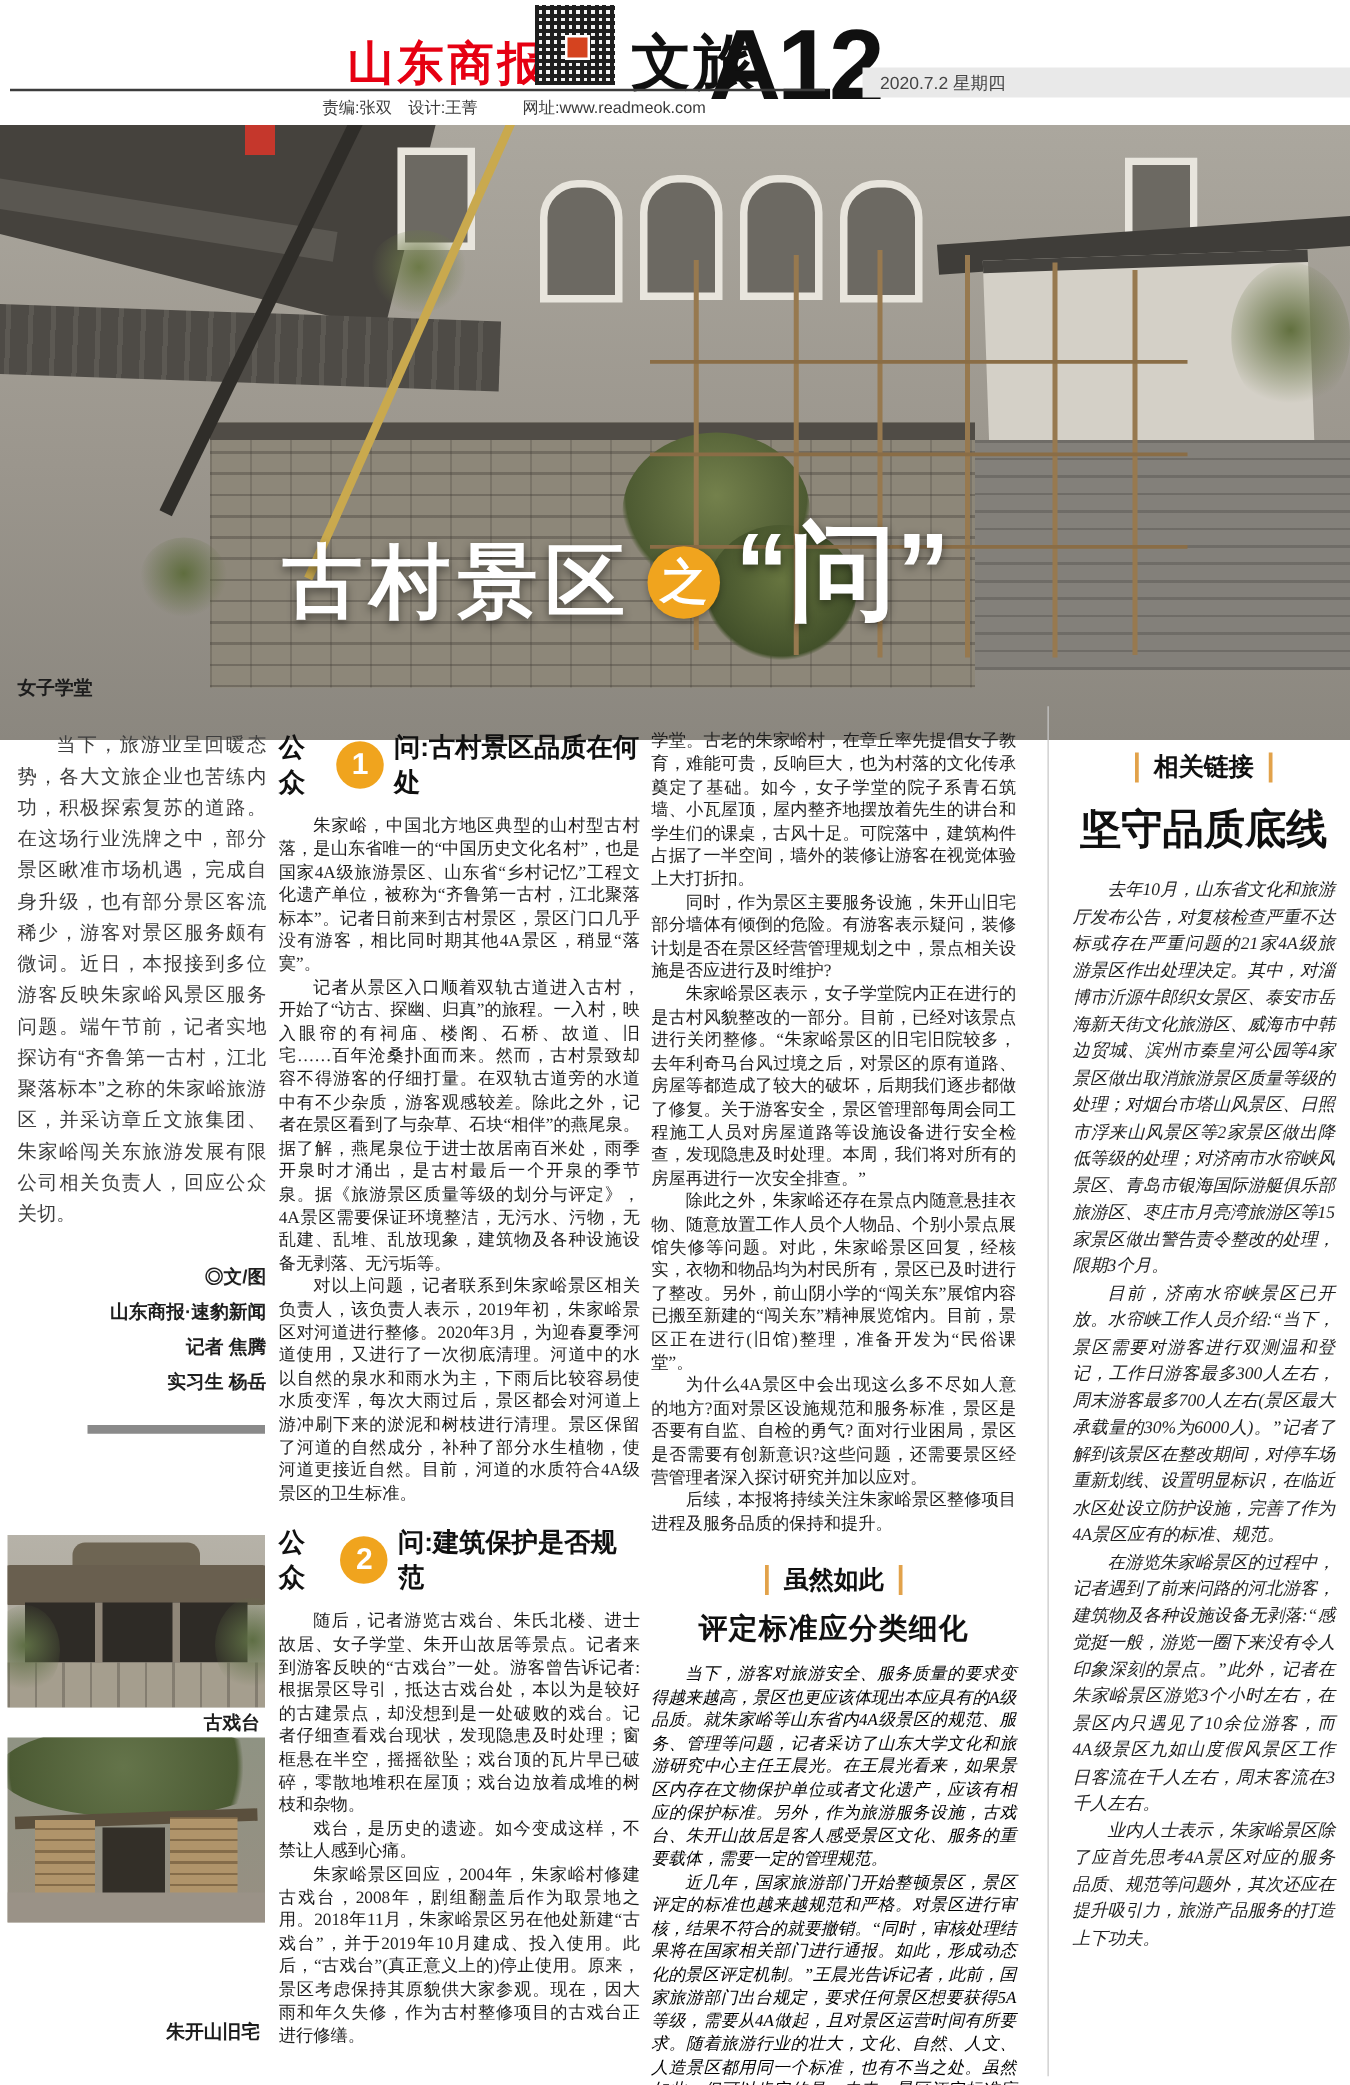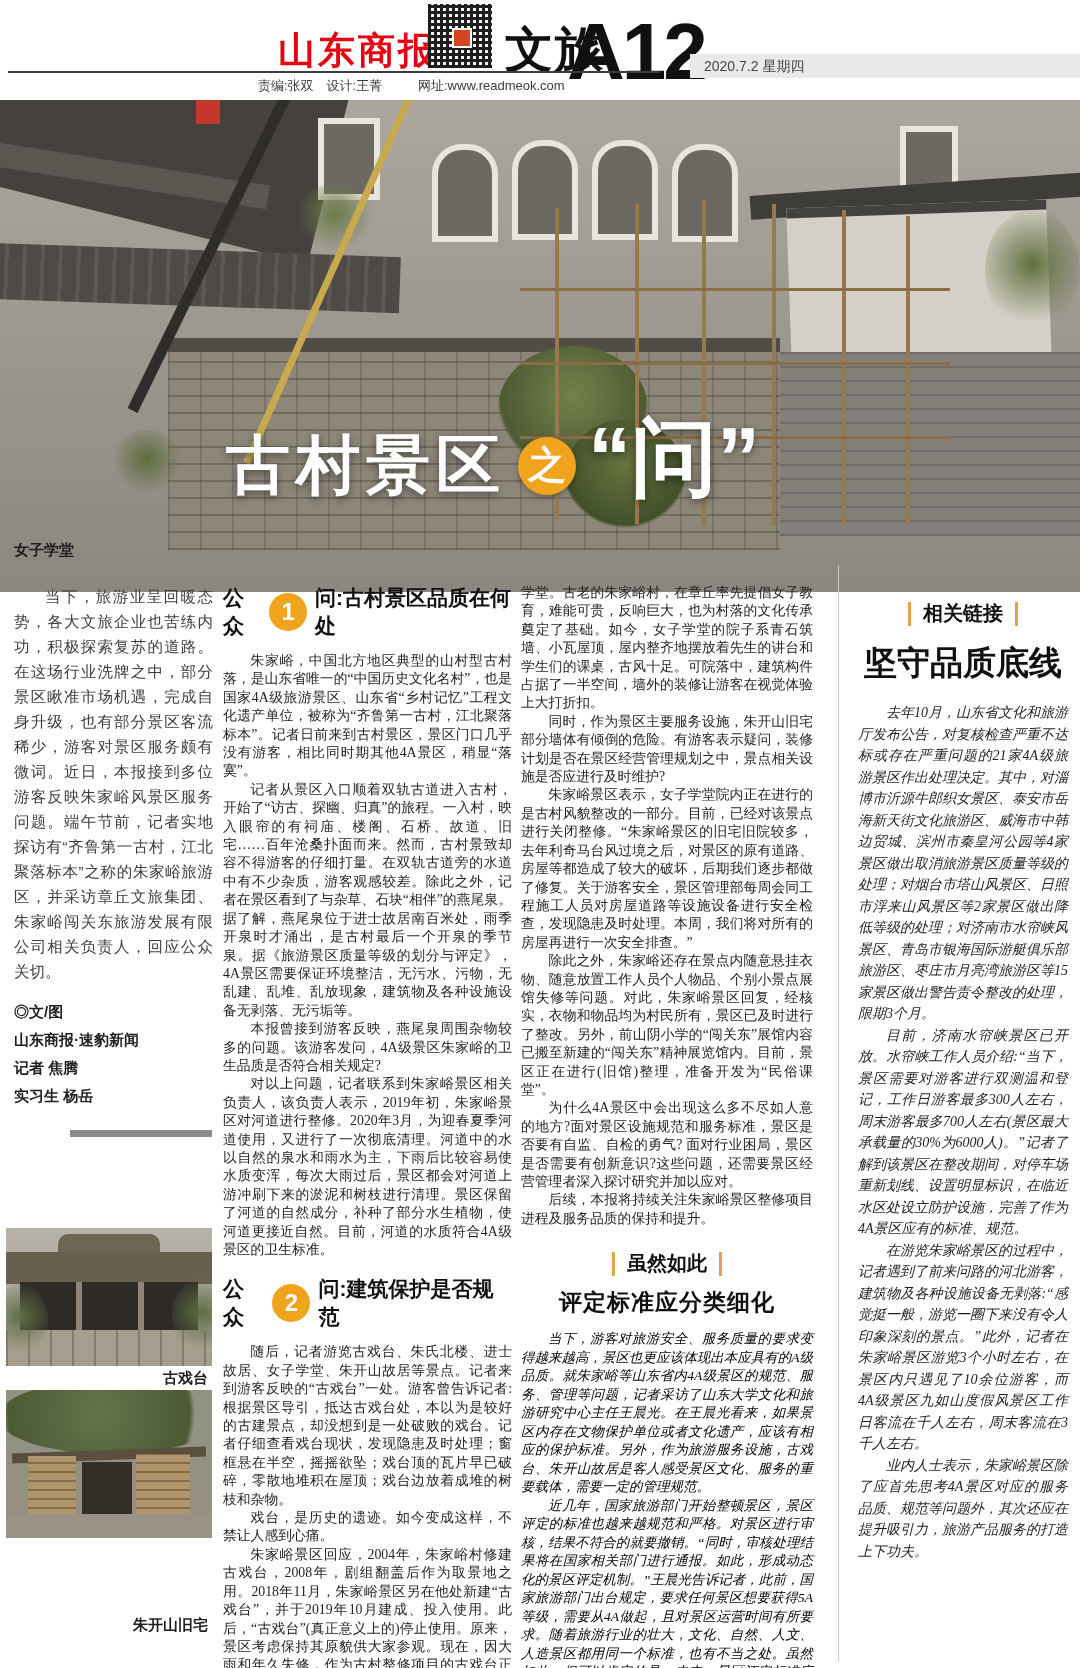--- a/index.html
+++ b/index.html
@@ -57,21 +57,21 @@
       align-items:center;justify-content:center;font-family:"Liberation Sans",sans-serif;
       font-weight:700;font-size:38px;box-shadow:0 2px 6px rgba(0,0,0,.3);}
   .hero-title .t3{font-family:"Liberation Sans",sans-serif;font-weight:900;font-size:86px;color:#fff;
       line-height:.9;position:relative;top:-8px;text-shadow:0 3px 8px rgba(0,0,0,.45);}
   .hero-caption{left:14px;top:541px;font-size:15px;font-weight:bold;color:#1c1c1c;font-family:Liberation Serif, serif;}
 
   
   .col1{left:14px;top:584px;width:199px;}
   .col1 .intro{font-family:"Liberation Sans",sans-serif;font-size:15.5px;line-height:25px;color:#3d3d3d;
       text-align:justify;text-indent:2em;margin:0;}
-  .byline{margin-top:14px;font-family:"Liberation Sans",sans-serif;
+  .byline{margin-top:24px;text-align:right;font-family:"Liberation Sans",sans-serif;
       font-weight:bold;font-size:15px;line-height:28px;color:#1f1f1f;}
   .divider{margin:20px 0 0 56px;width:142px;height:7px;background:#8a8a8a;}
 
   .photo{overflow:hidden;}
   .photo .el{position:absolute;}
   #photo1{left:6px;top:1228px;width:206px;height:138px;background:linear-gradient(#b6b2a8,#a7a296);}
   .p1-roofC{left:52px;top:6px;width:102px;height:38px;background:#6e6553;border-radius:10px 10px 0 0;}
   .p1-roof{left:-4px;top:24px;width:214px;height:32px;background:#695f4f;border-radius:6px;}
   .p1-dark{left:14px;top:54px;width:178px;height:48px;background:#2e2b26;}
   .p1-pillar{top:54px;width:6px;height:48px;background:#8f8678;}
@@ -207,21 +207,20 @@
   <div class="abs photo-cap" id="cap2">朱开山旧宅</div>
 
   <div class="abs col2">
     <div class="q-header">
       <span>公众</span>
       <span class="qnum">1</span>
       <span>问:古村景区品质在何处</span>
     </div>
     <p class="body-p">朱家峪，中国北方地区典型的山村型古村落，是山东省唯一的“中国历史文化名村”，也是国家4A级旅游景区、山东省“乡村记忆”工程文化遗产单位，被称为“齐鲁第一古村，江北聚落标本”。记者日前来到古村景区，景区门口几乎没有游客，相比同时期其他4A景区，稍显“落寞”。</p>
     <p class="body-p">记者从景区入口顺着双轨古道进入古村，开始了“访古、探幽、归真”的旅程。一入村，映入眼帘的有祠庙、楼阁、石桥、故道、旧宅……百年沧桑扑面而来。然而，古村景致却容不得游客的仔细打量。在双轨古道旁的水道中有不少杂质，游客观感较差。除此之外，记者在景区看到了与杂草、石块“相伴”的燕尾泉。据了解，燕尾泉位于进士故居南百米处，雨季开泉时才涌出，是古村最后一个开泉的季节泉。据《旅游景区质量等级的划分与评定》，4A景区需要保证环境整洁，无污水、污物，无乱建、乱堆、乱放现象，建筑物及各种设施设备无剥落、无污垢等。</p>
-    <p class="body-p">本报曾接到游客反映，燕尾泉周围杂物较多的问题。该游客发问，4A级景区朱家峪的卫生品质是否符合相关规定?</p>
     <p class="body-p">对以上问题，记者联系到朱家峪景区相关负责人，该负责人表示，2019年初，朱家峪景区对河道进行整修。2020年3月，为迎春夏季河道使用，又进行了一次彻底清理。河道中的水以自然的泉水和雨水为主，下雨后比较容易使水质变浑，每次大雨过后，景区都会对河道上游冲刷下来的淤泥和树枝进行清理。景区保留了河道的自然成分，补种了部分水生植物，使河道更接近自然。目前，河道的水质符合4A级景区的卫生标准。</p>
 
     <div class="q-header">
       <span>公众</span>
       <span class="qnum">2</span>
       <span>问:建筑保护是否规范</span>
     </div>
     <p class="body-p">随后，记者游览古戏台、朱氏北楼、进士故居、女子学堂、朱开山故居等景点。记者来到游客反映的“古戏台”一处。游客曾告诉记者:根据景区导引，抵达古戏台处，本以为是较好的古建景点，却没想到是一处破败的戏台。记者仔细查看戏台现状，发现隐患及时处理；窗框悬在半空，摇摇欲坠；戏台顶的瓦片早已破碎，零散地堆积在屋顶；戏台边放着成堆的树枝和杂物。</p>
     <p class="body-p">戏台，是历史的遗迹。如今变成这样，不禁让人感到心痛。</p>
     <p class="body-p">朱家峪景区回应，2004年，朱家峪村修建古戏台，2008年，剧组翻盖后作为取景地之用。2018年11月，朱家峪景区另在他处新建“古戏台”，并于2019年10月建成、投入使用。此后，“古戏台”(真正意义上的)停止使用。原来，景区考虑保持其原貌供大家参观。现在，因大雨和年久失修，作为古村整修项目的古戏台正进行修缮。</p>

